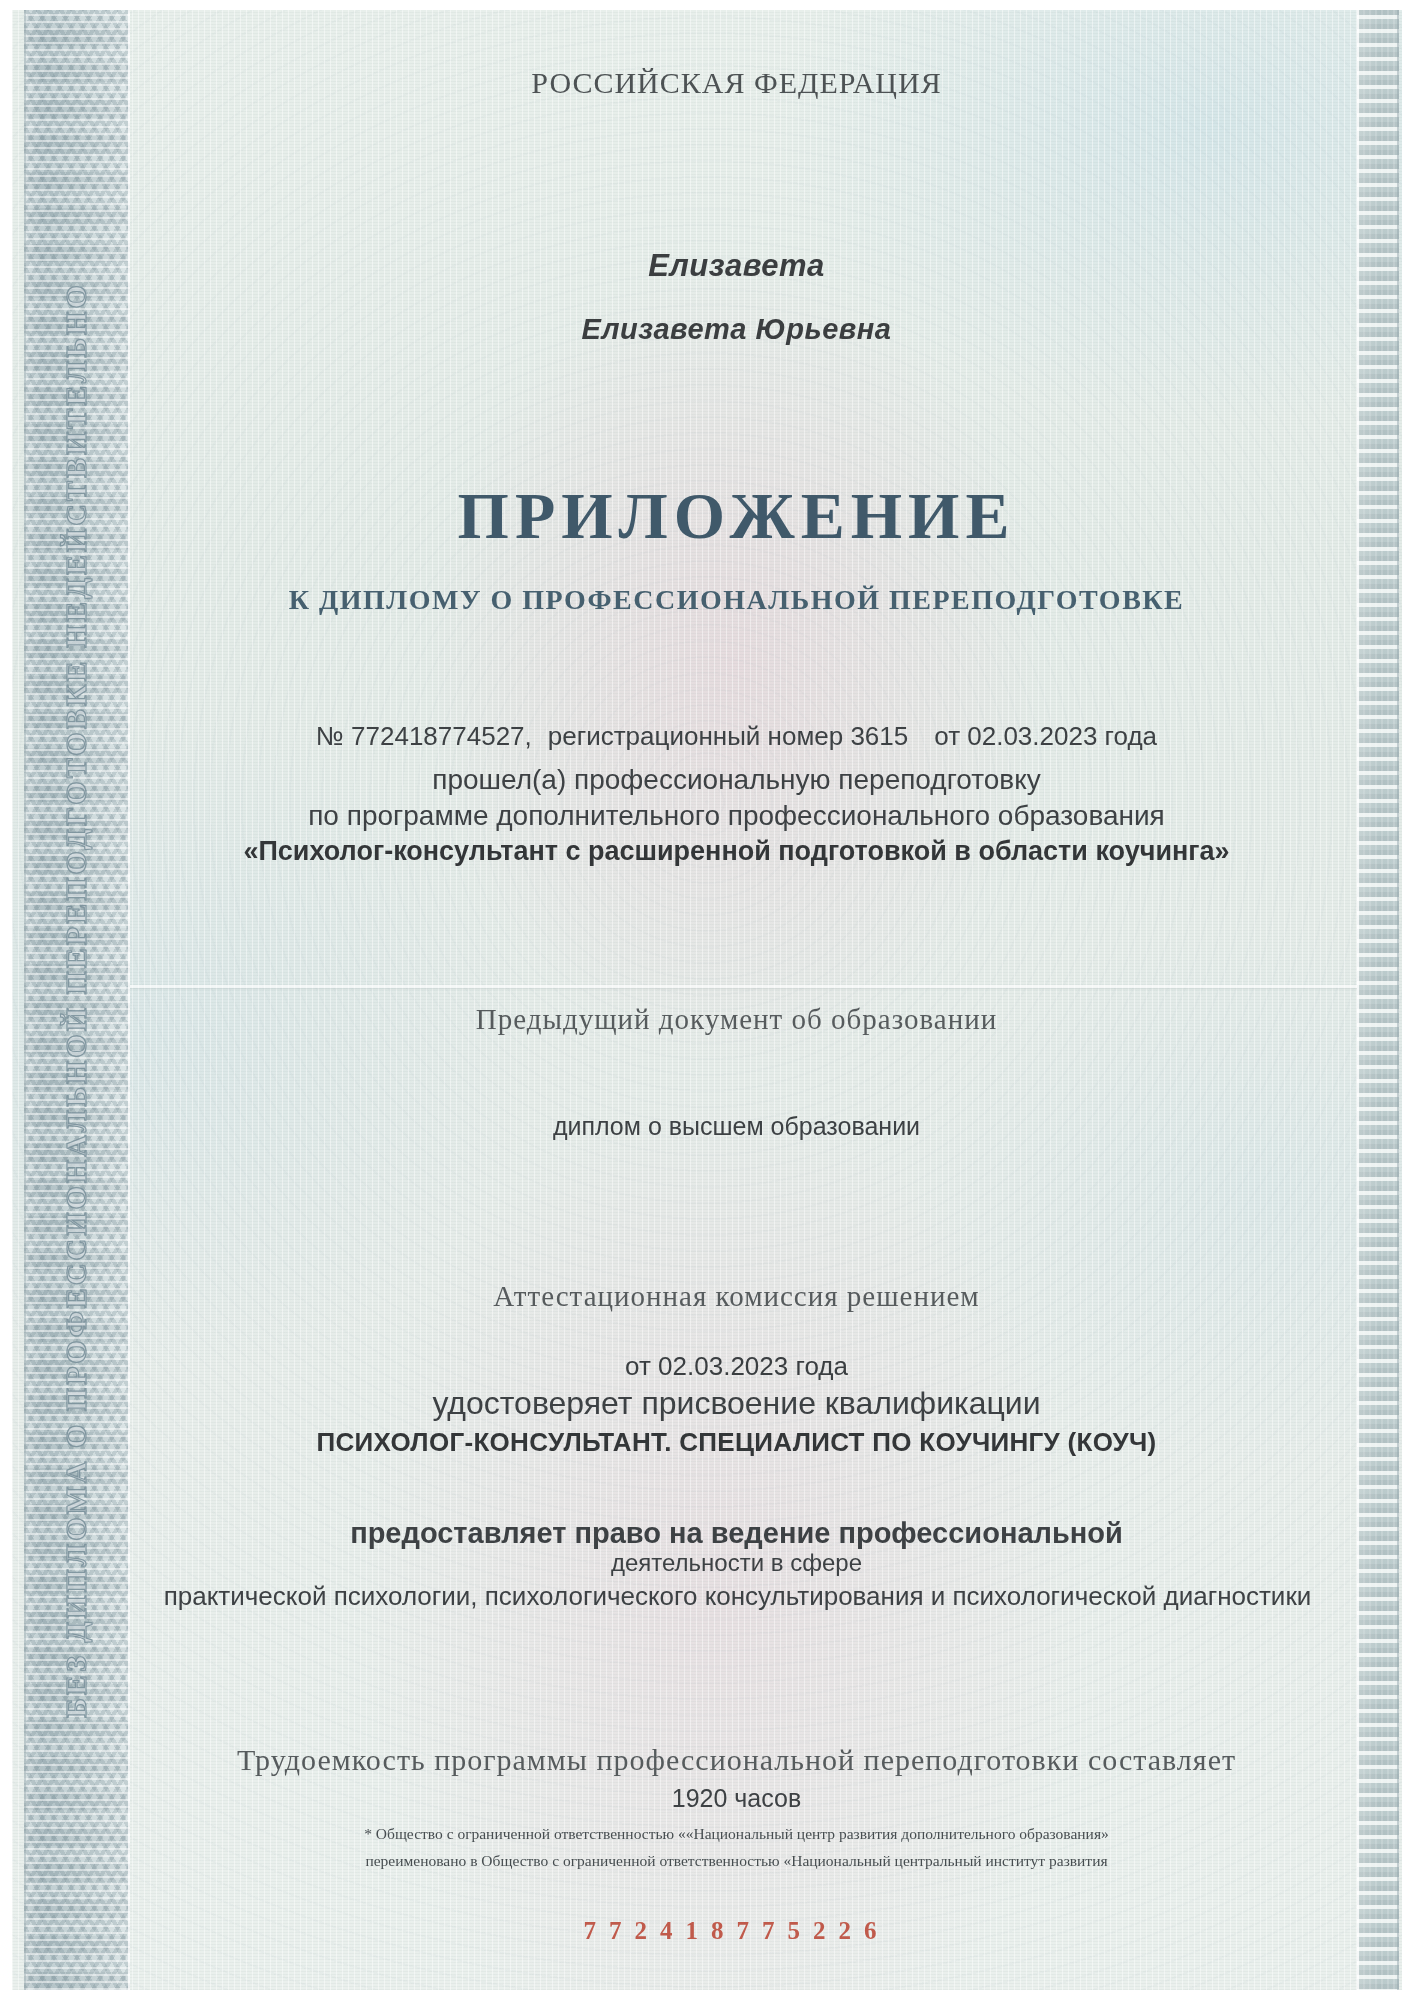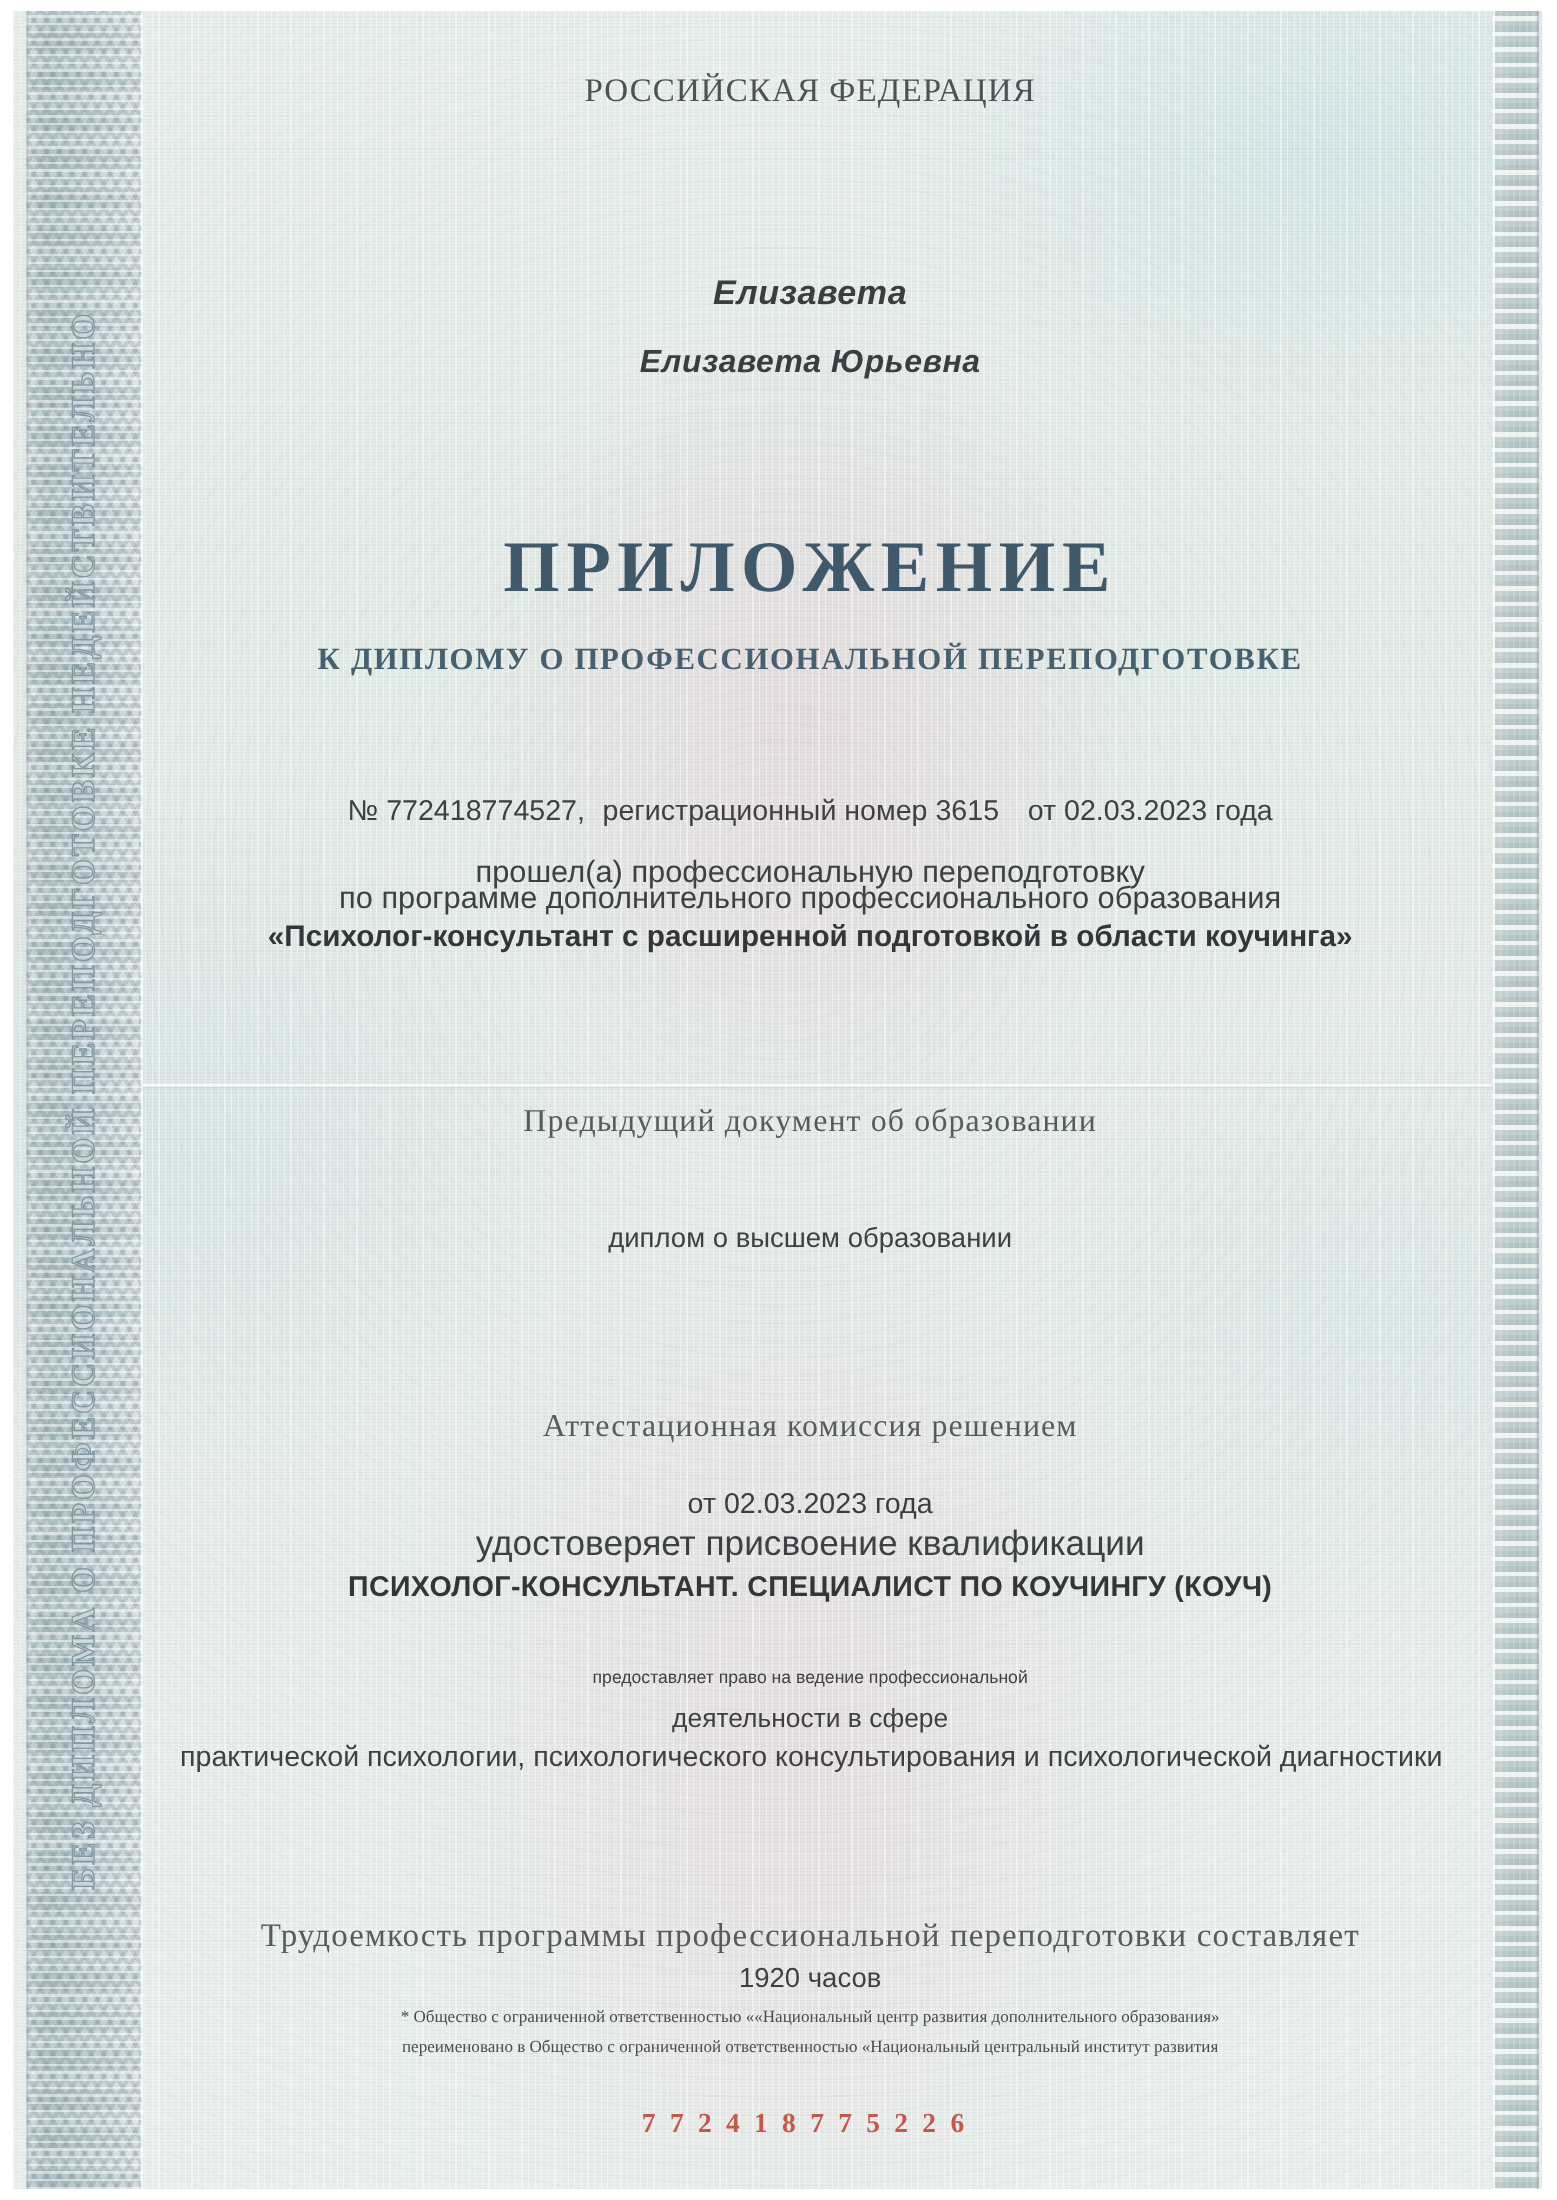--- a/index.html
+++ b/index.html
@@ -70,30 +70,30 @@
   }
   .serif{font-family:"Liberation Serif",serif;}
   .country{top:66px;font-size:30px;letter-spacing:1px;color:#4d5254;font-weight:500;}
   .surname{top:248px;font-size:31px;font-weight:bold;font-style:italic;color:#3b3e40;letter-spacing:0.5px;}
   .given{top:313px;font-size:29px;font-weight:bold;font-style:italic;color:#3b3e40;letter-spacing:0.5px;}
   .doc-title{top:478px;font-size:66px;font-weight:bold;letter-spacing:6px;color:#40596a;}
   .doc-subtitle{top:584px;font-size:28px;font-weight:700;letter-spacing:1.5px;color:#46606f;}
   .reg-line{top:705px;font-size:26px;color:#3d4144;margin-top:16px;}
   .reg-line .gap-sm{display:inline-block;width:16px;}
   .reg-line .gap-md{display:inline-block;width:26px;}
-  .program1{top:764px;font-size:28px;color:#3d4144;margin-top:13px;}
+  .program1{top:764px;font-size:28px;color:#3d4144;}
   .program2{top:800px;font-size:28px;color:#3d4144;}
   .program-name{top:836px;font-size:27px;font-weight:bold;color:#333638;}
   .prev-doc-heading{top:1003px;font-size:29px;color:#565b5d;letter-spacing:1px;}
   .prev-doc-value{top:1112px;font-size:25px;color:#3d4144;}
   .commission-heading{top:1280px;font-size:29px;color:#565b5d;letter-spacing:1px;}
   .commission-date{top:1351px;font-size:26px;font-weight:500;color:#3a3e41;}
   .commission-action{top:1385px;font-size:32px;color:#3d4144;}
   .qualification{top:1427px;font-size:26px;font-weight:bold;color:#333638;letter-spacing:0.3px;}
-  .rights1{top:1517px;font-size:16px;color:#3d4144;}
+  .rights1{top:1517px;font-size:29px;color:#3d4144;font-weight:bold;}
   .rights2{top:1549px;font-size:24px;color:#3d4144;}
   .rights3{top:1581px;font-size:26px;color:#3d4144;left:100px;right:40px;}
   .workload-heading{top:1743px;font-size:30px;color:#565b5d;letter-spacing:1px;}
   .workload-value{top:1784px;font-size:25px;color:#3d4144;}
   .footnote{top:1820px;font-size:15.5px;line-height:27px;color:#464d50;font-weight:500;white-space:normal;}
   .serial{top:1917px;font-size:25px;font-weight:bold;letter-spacing:13px;color:#c05a4b;}
 </style>
 </head>
 <body>
 

